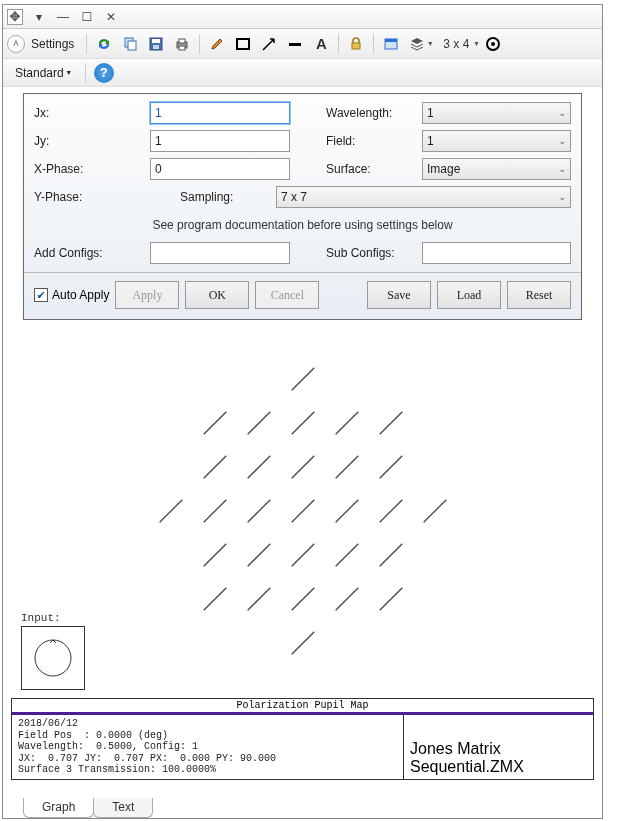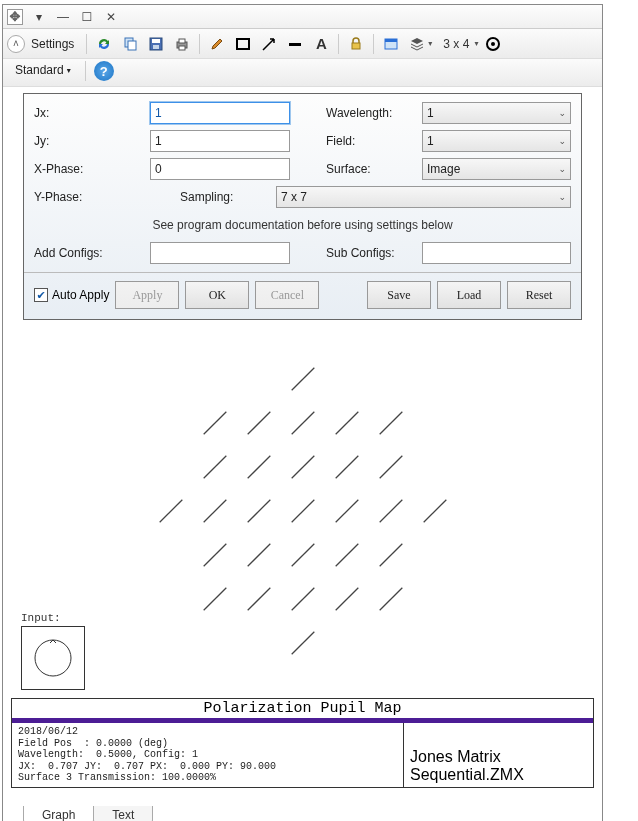--- a/index.html
+++ b/index.html
@@ -57,22 +57,22 @@
   }
   .tbtn svg { display:block; }
   .tsep { width:1px;height:20px;background:#ccc;margin:0 2px;}
   .expand-btn {
     width:18px;height:18px;border:1px solid #aaa;border-radius:50%;
     display:flex;align-items:center;justify-content:center;
     font-size:10px;color:#555;background:#fff;
   }
   .settings-label { padding:0 6px 0 2px; color:#222;}
   .toolbar2 {
-    display:flex;align-items:flex-start;
-    height:28px;padding:2px 6px;
+    display:flex;align-items:center;
+    height:28px;padding:12px 6px;
     background:linear-gradient(#fbfbfb,#ececec);
     border-bottom:1px solid #ddd;
     gap:6px;
   }
   .combo-btn {
     display:flex;align-items:center;gap:3px;
     padding:2px 6px;
     color:#222;
   }
   .help-btn {
@@ -141,22 +141,22 @@
     display:flex;align-items:center;justify-content:center;
   }
 
   .footer-block {
     margin:2px 8px 0 8px;
     border:1px solid #333;
   }
   .footer-title {
     text-align:center;
     font-family:"Courier New",monospace;
-    font-size:15px;
-    border-bottom:5px solid #4c1d95;
+    font-size:10px;
+    border-bottom:3px solid #4c1d95;
     padding:1px 0;
   }
   .footer-content {
     display:flex;
     gap:48px;
   }
   .footer-left {
     flex:1;
     font-family:"Courier New",monospace;
     font-size:10px;

